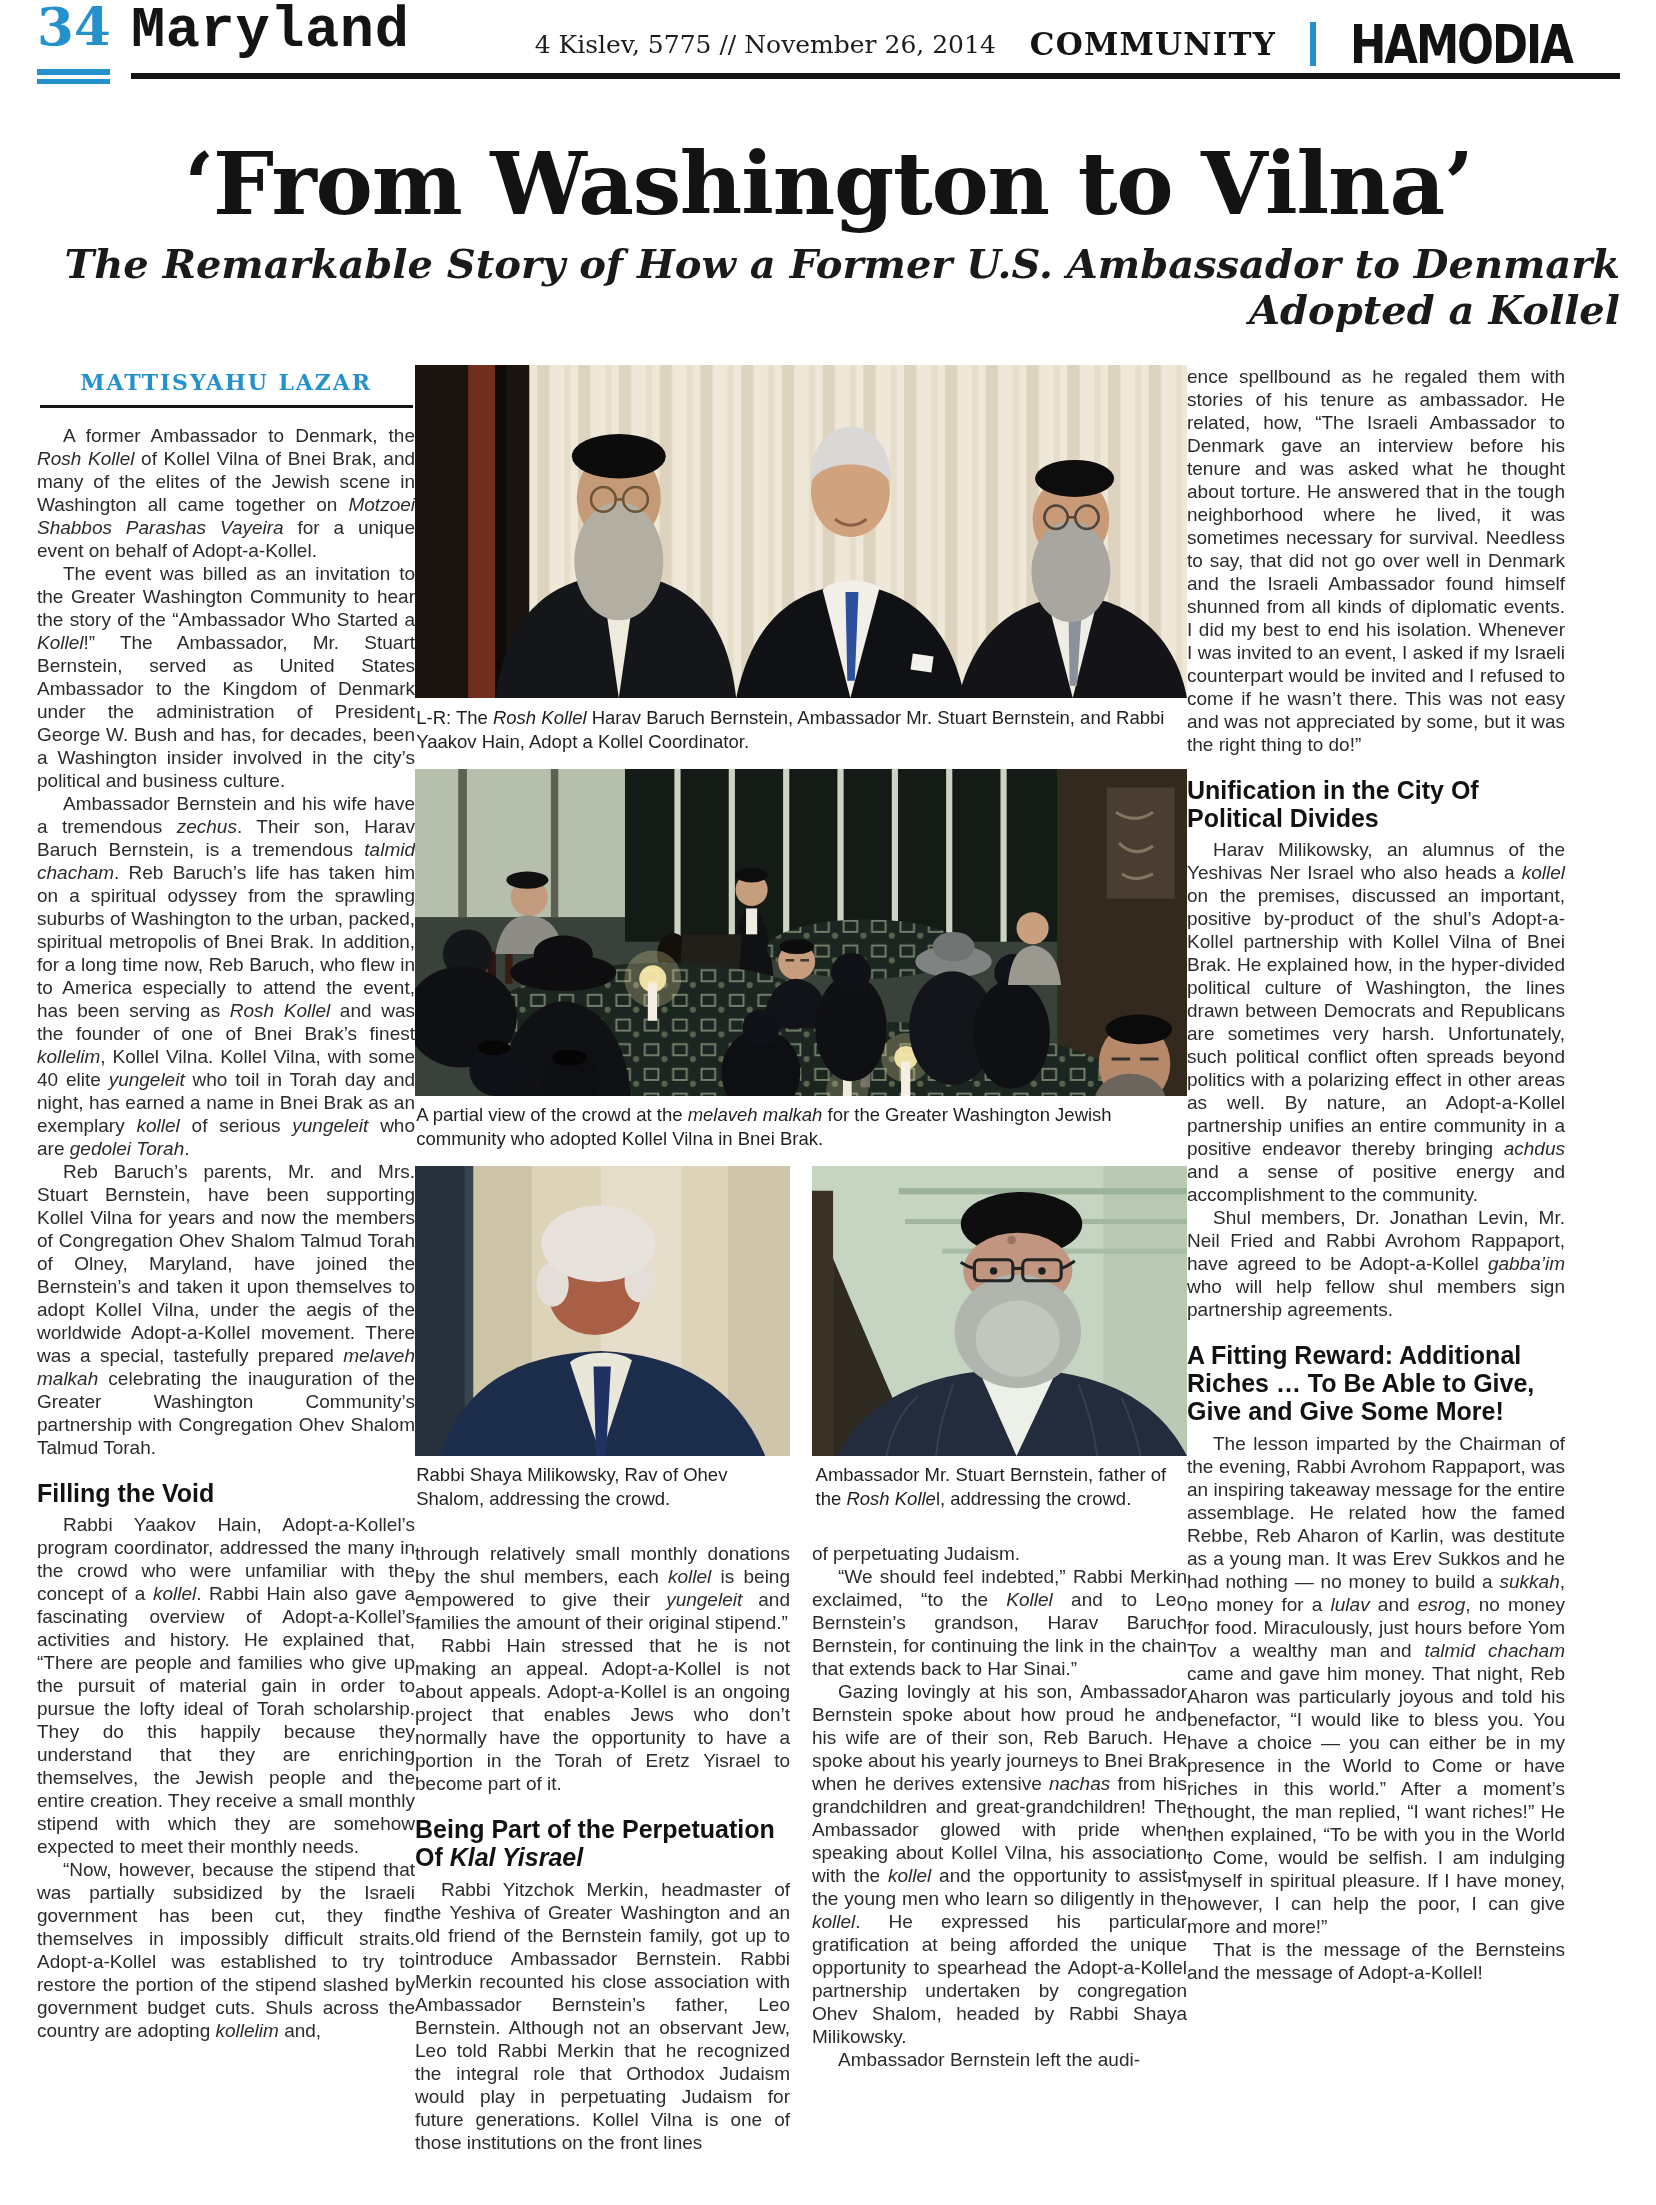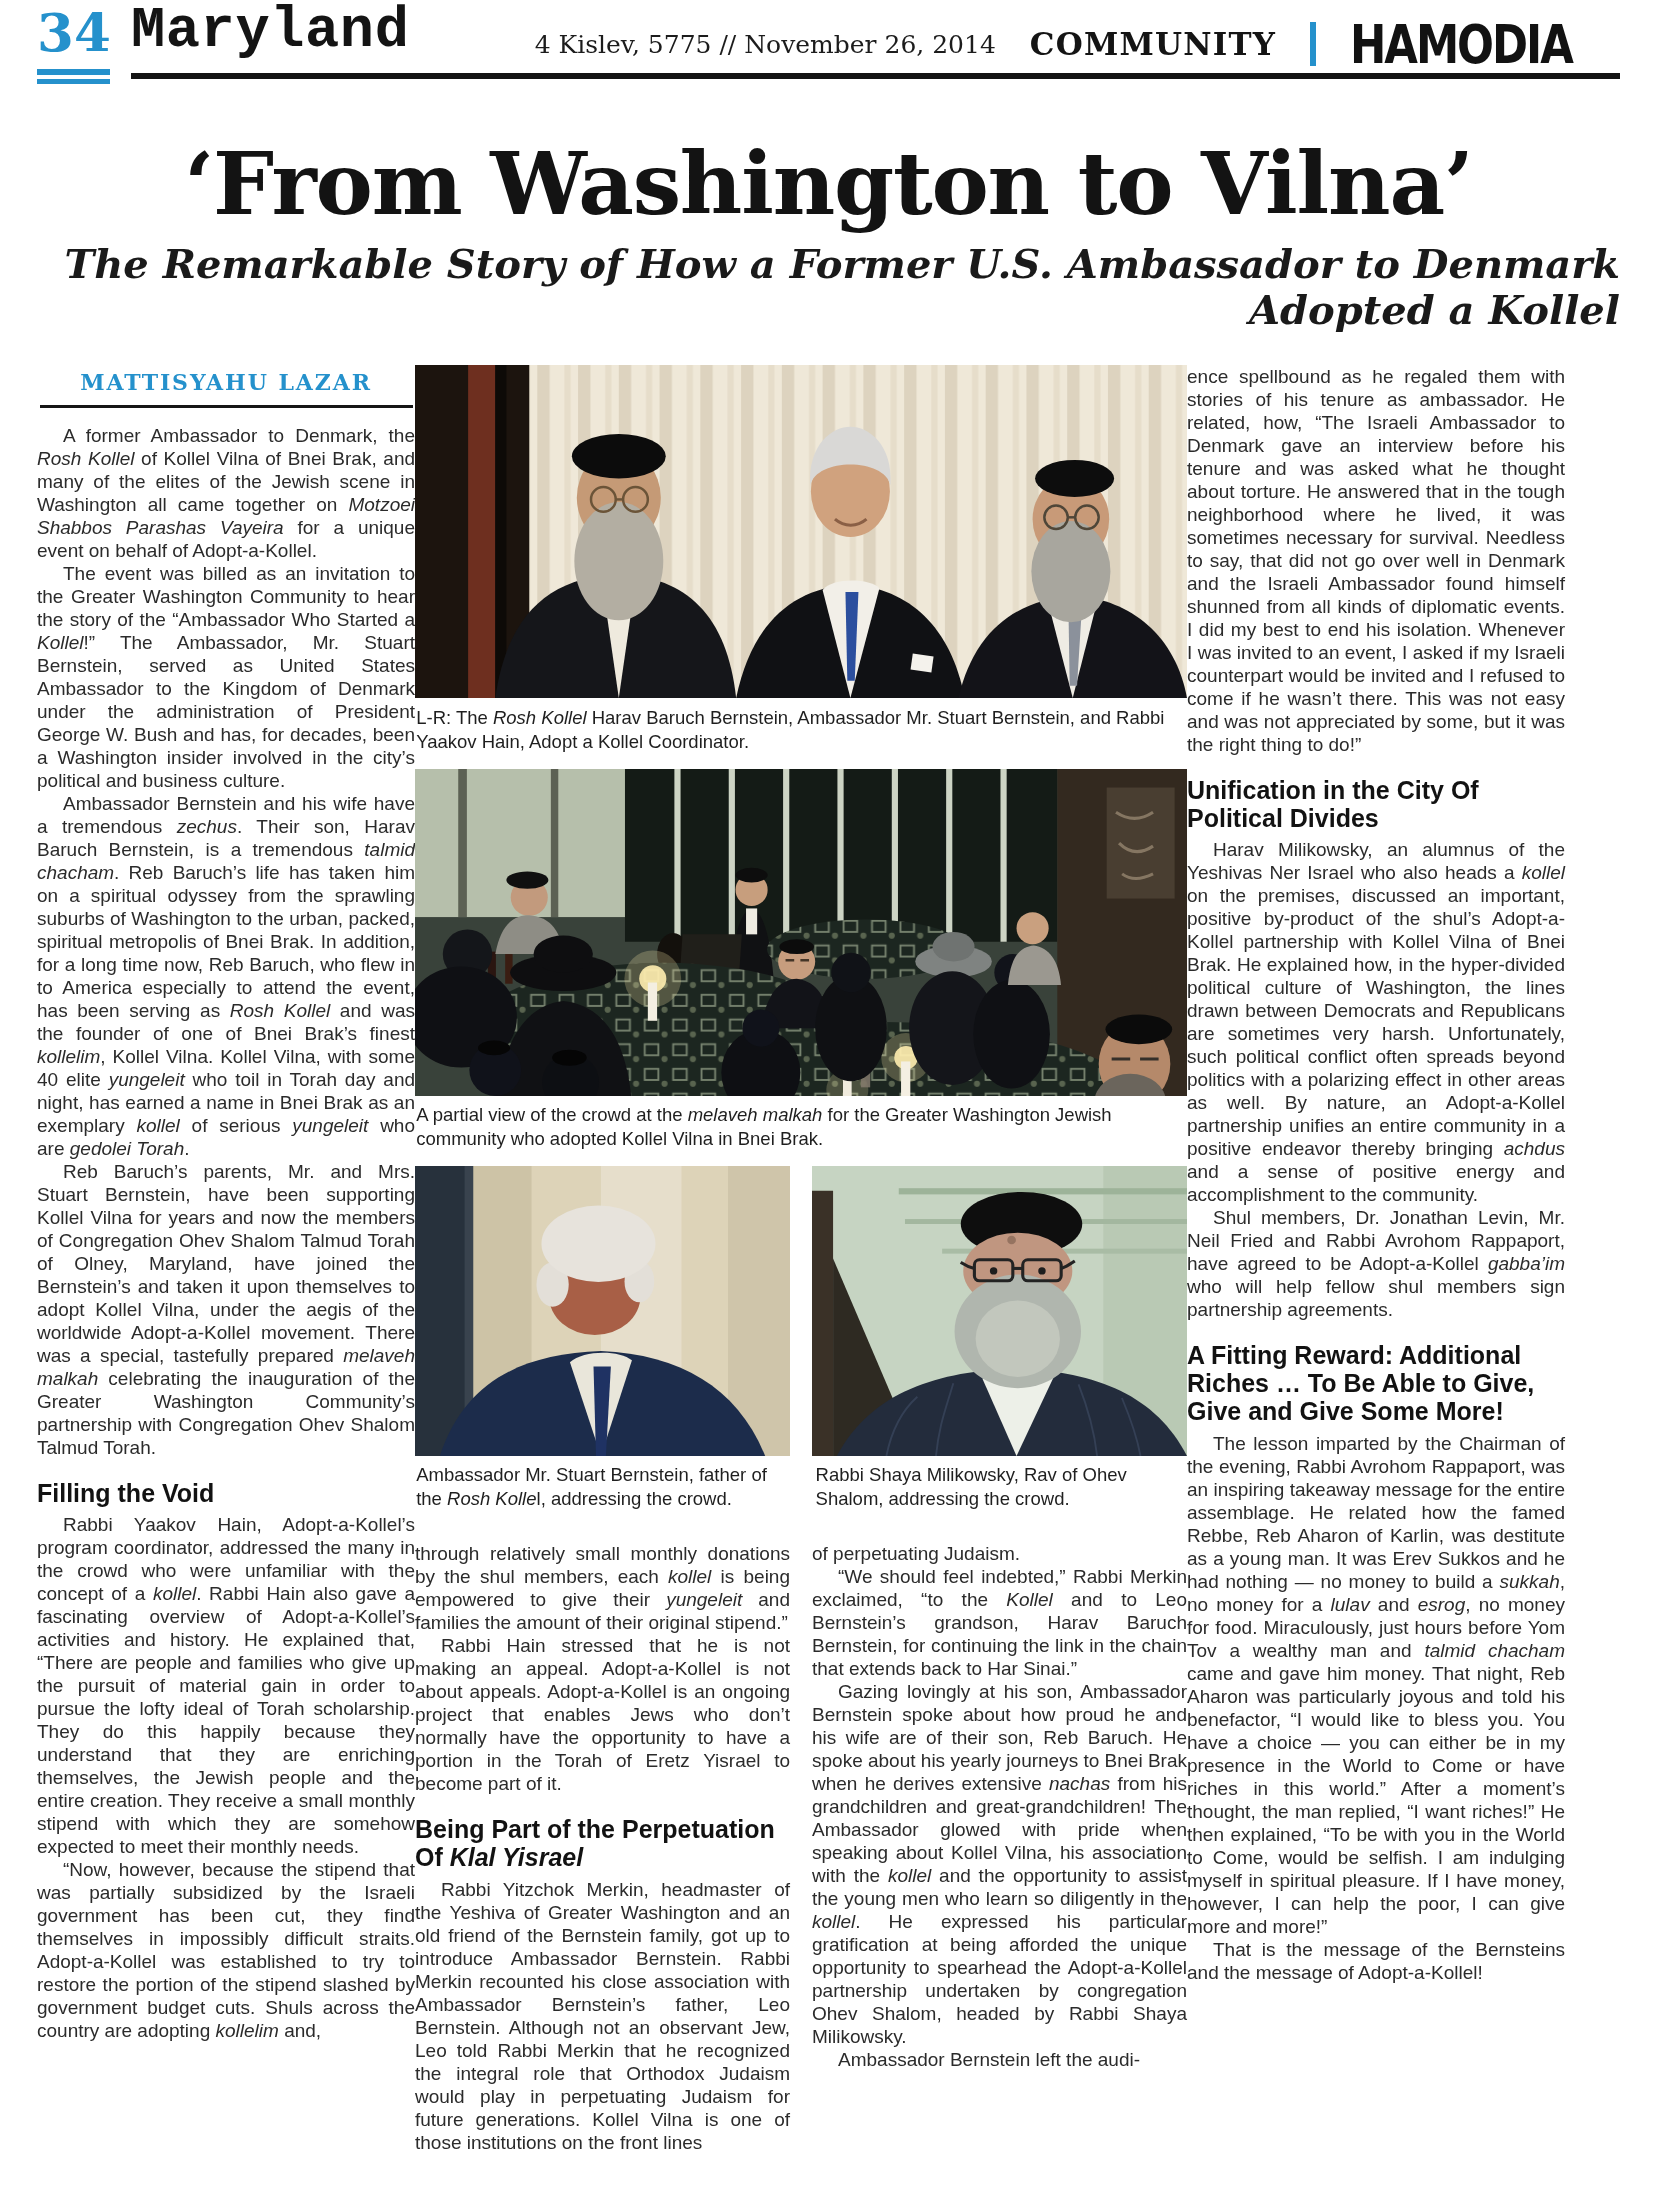--- a/index.html
+++ b/index.html
@@ -4,21 +4,21 @@
 <style>
   html,body{margin:0;padding:0;}
   body{
     width:1657px;height:2205px;position:relative;background:#ffffff;
     font-family:"Liberation Sans",sans-serif;color:#2b2b2b;overflow:hidden;
   }
   .page{position:absolute;inset:0;padding:0 37px;box-sizing:border-box;}
 
   
   .header{position:relative;height:99px;}
-  .page-num{position:absolute;left:0;top:6px;font-family:"DejaVu Serif",serif;font-weight:bold;
+  .page-num{position:absolute;left:0;top:0;font-family:"DejaVu Serif",serif;font-weight:bold;
     font-size:53px;line-height:53px;color:var(--accent-blue,#2591cc);}
   .num-bars{position:absolute;left:0;top:69px;width:73px;}
   .num-bars div{height:5.6px;background:var(--accent-blue,#2591cc);margin-bottom:4.3px;}
   .section-title{position:absolute;left:94px;top:1.2px;font-family:Liberation Mono, monospace;font-weight:bold;
     font-size:57px;line-height:60px;color:#141414;letter-spacing:0.6px;}
   .header-right{position:absolute;right:0;top:13.6px;display:flex;align-items:center;gap:34px;}
   .issue-date{font-family:"DejaVu Serif",serif;font-size:25px;color:#1c1c1c;}
   .community{font-family:"DejaVu Serif",serif;font-weight:bold;font-size:31px;letter-spacing:1.2px;color:#141414;}
   .blue-divider{width:5.6px;height:44px;background:var(--accent-blue,#2591cc);}
   .masthead{font-family:"DejaVu Sans",sans-serif;font-weight:bold;font-size:53px;letter-spacing:-2.5px;
@@ -287,22 +287,22 @@
               <path d="M324 166 h16"></path>
               <path d="M262 166 C250 163 246 160 240 156"></path>
               <path d="M402 166 C412 163 418 158 424 154"></path>
             </g>
             <circle cx="293" cy="170" r="6" fill="#1e1e1e"></circle>
             <circle cx="371" cy="170" r="6" fill="#1e1e1e"></circle>
           </svg>
         </div>
       </div>
       <div class="caption-row">
+        <div class="caption">Rabbi Shaya Milikowsky, Rav of Ohev Shalom, addressing the crowd.</div>
         <div class="caption">Ambassador Mr. Stuart Bernstein, father of the <i>Rosh Kolle</i>l,  addressing the crowd.</div>
-        <div class="caption">Rabbi Shaya Milikowsky, Rav of Ohev Shalom, addressing the crowd.</div>
       </div>
 
       <div class="mid-cols">
         <div class="mid-col">
             <p class="para cont">through relatively small monthly donations by the shul members, each <i>kollel</i> is being empowered to give their <i>yungeleit</i> and families the amount of their original stipend.”</p>
             <p class="para">Rabbi Hain stressed that he is not making an appeal. Adopt-a-Kollel is not about appeals. Adopt-a-Kollel is an ongoing project that enables Jews who don’t normally have the opportunity to have a portion in the Torah of Eretz Yisrael to become part of it.</p>
             <h3 class="subhead">Being Part of the Perpetuation Of <i>Klal Yisrael</i></h3>
             <p class="para">Rabbi Yitzchok Merkin, headmaster of the Yeshiva of Greater Washington and an old friend of the Bernstein family, got up to introduce Ambassador Bernstein. Rabbi Merkin recounted his close association with Ambassador Bernstein’s father, Leo Bernstein. Although not an observant Jew, Leo told Rabbi Merkin that he recognized the integral role that Orthodox Judaism would play in perpetuating Judaism for future generations. Kollel Vilna is one of those institutions on the front lines</p>
           </div>
         <div class="mid-col">

